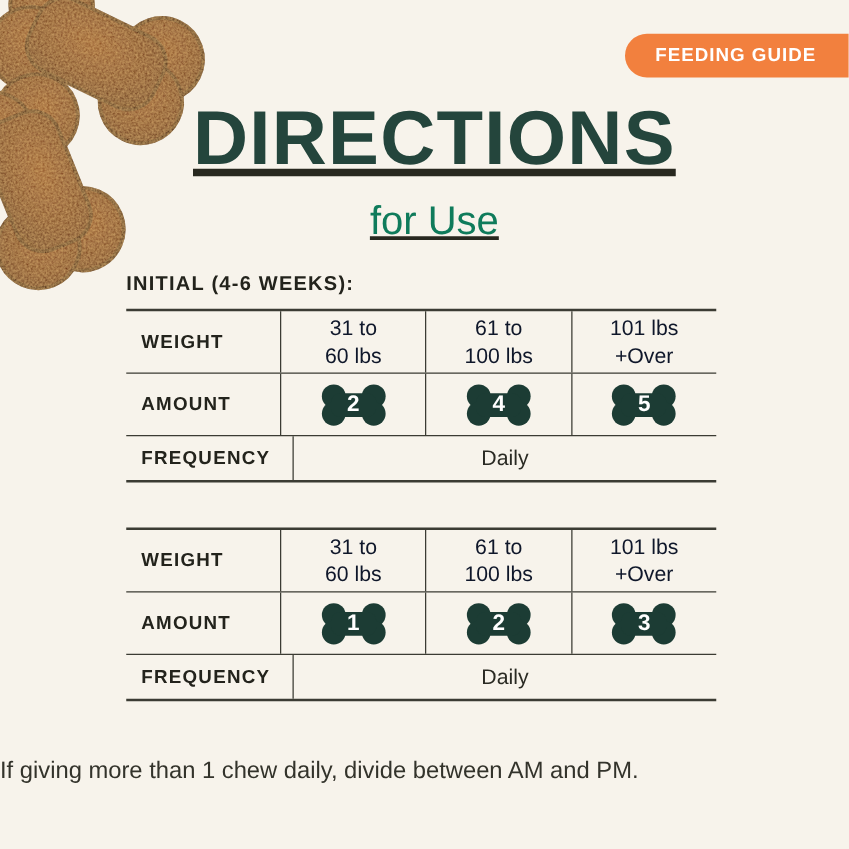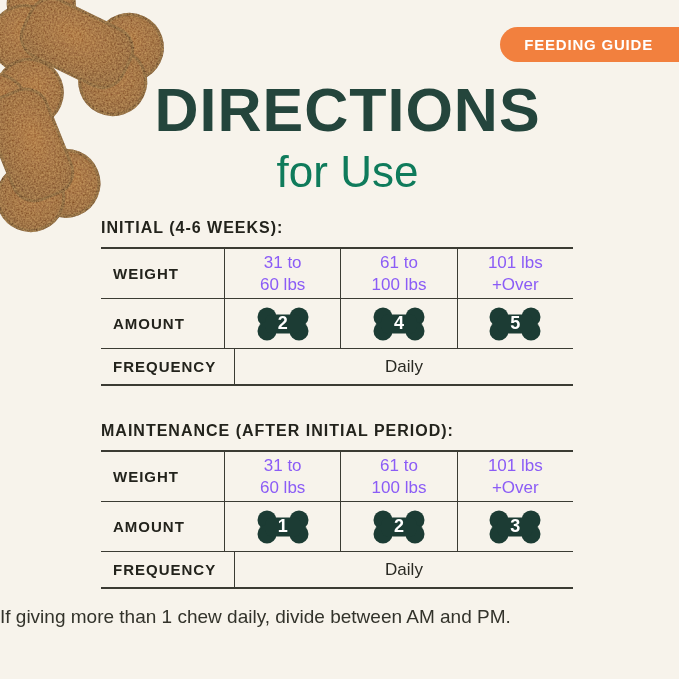--- a/index.html
+++ b/index.html
@@ -28,27 +28,27 @@
     border-radius:18px 0 0 18px;
     display:flex;align-items:center;justify-content:center;
     padding:0 26px 0 24px;
   }
   .badge span{
     color:#FFFFFF;font-size:15px;font-weight:bold;letter-spacing:.8px;text-align:right;
   }
   
   .chews{position:absolute;top:0;left:0;width:185px;height:240px;pointer-events:none;}
   
-  .heading{position:absolute;top:80px;left:0;right:0;text-align:center;padding-left:16px;}
+  .heading{position:absolute;top:80px;left:0;right:0;text-align:center;padding-left:16px;text-decoration:underline;}
   .heading h1{
     font-size:61px;line-height:1;font-weight:bold;letter-spacing:1px;
     color:var(--heading-green,#24453C);
   }
   .heading .sub{
-    margin-top:9px;font-size:44px;line-height:1;
+    margin-top:19px;font-size:32px;line-height:1;
     color:var(--subtitle-teal,#0F7B5B);
   }
   
   .sec{position:absolute;left:101px;width:472px;}
   .sec-initial{top:219px;}
   .sec-maintenance{top:422px;}
   .sec h2{
     font-size:16px;font-weight:bold;letter-spacing:1px;
     color:#23231C;margin-bottom:10px;
   }
@@ -61,21 +61,21 @@
   .trow + .trow{border-top:1.6px solid var(--table-line,#3B3B33);}
   .trow.weight{height:49px;}
   .trow.amount{height:50px;}
   .trow.freq{height:36px;}
   .cell{display:flex;align-items:center;justify-content:center;text-align:center;}
   .cell.lbl{
     justify-content:flex-start;padding-left:12px;
     font-size:15px;font-weight:bold;letter-spacing:1px;color:#23231C;
   }
   .cell.v{border-left:1.6px solid var(--table-line,#3B3B33);}
-  .cell .wt{font-size:17px;line-height:1.25;color:#8b5cf6;}
+  .cell .wt{font-size:17px;line-height:1.25;color:#0f172a;}
   .cell.daily{font-size:17px;color:#2A2A23;}
   
   .bone{position:relative;width:54px;height:34px;display:inline-block;}
   .bone svg{display:block;width:54px;height:34px;}
   .bone .num{
     position:absolute;inset:0;display:flex;align-items:center;justify-content:center;
     color:#FFFFFF;font-size:18px;font-weight:bold;padding-bottom:1px;
   }
   
   .footer{
@@ -193,21 +193,20 @@
       </div>
     </div>
     <div class="trow freq">
       <div class="cell lbl">FREQUENCY</div>
       <div class="cell v daily">Daily</div>
     </div>
   </div>
 </div>
 
 <div class="sec sec-maintenance">
-  <h2>MAINTENANCE (AFTER INITIAL PERIOD):</h2>
   <div class="ftable">
     <div class="trow weight">
       <div class="cell lbl">WEIGHT</div>
       <div class="cell v">
         <div class="wt"><span>31 to</span><br>
         <span>60 lbs</span></div>
       </div>
       <div class="cell v">
         <div class="wt"><span>61 to</span><br>
         <span>100 lbs</span></div>

